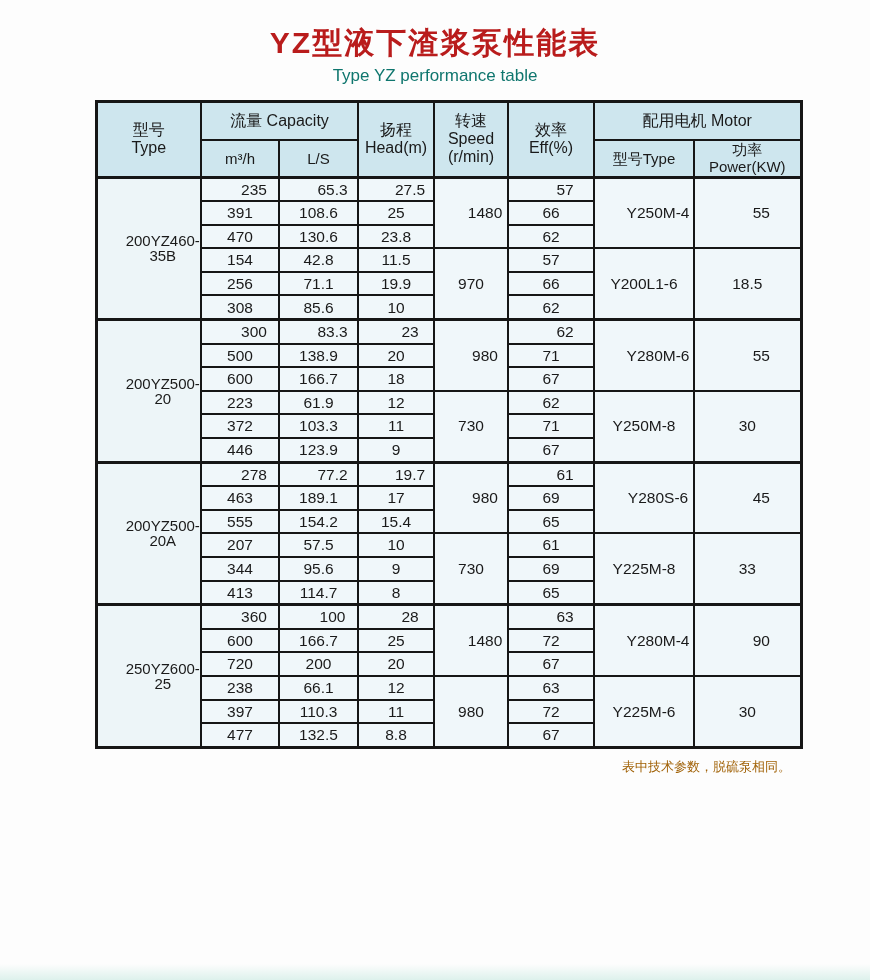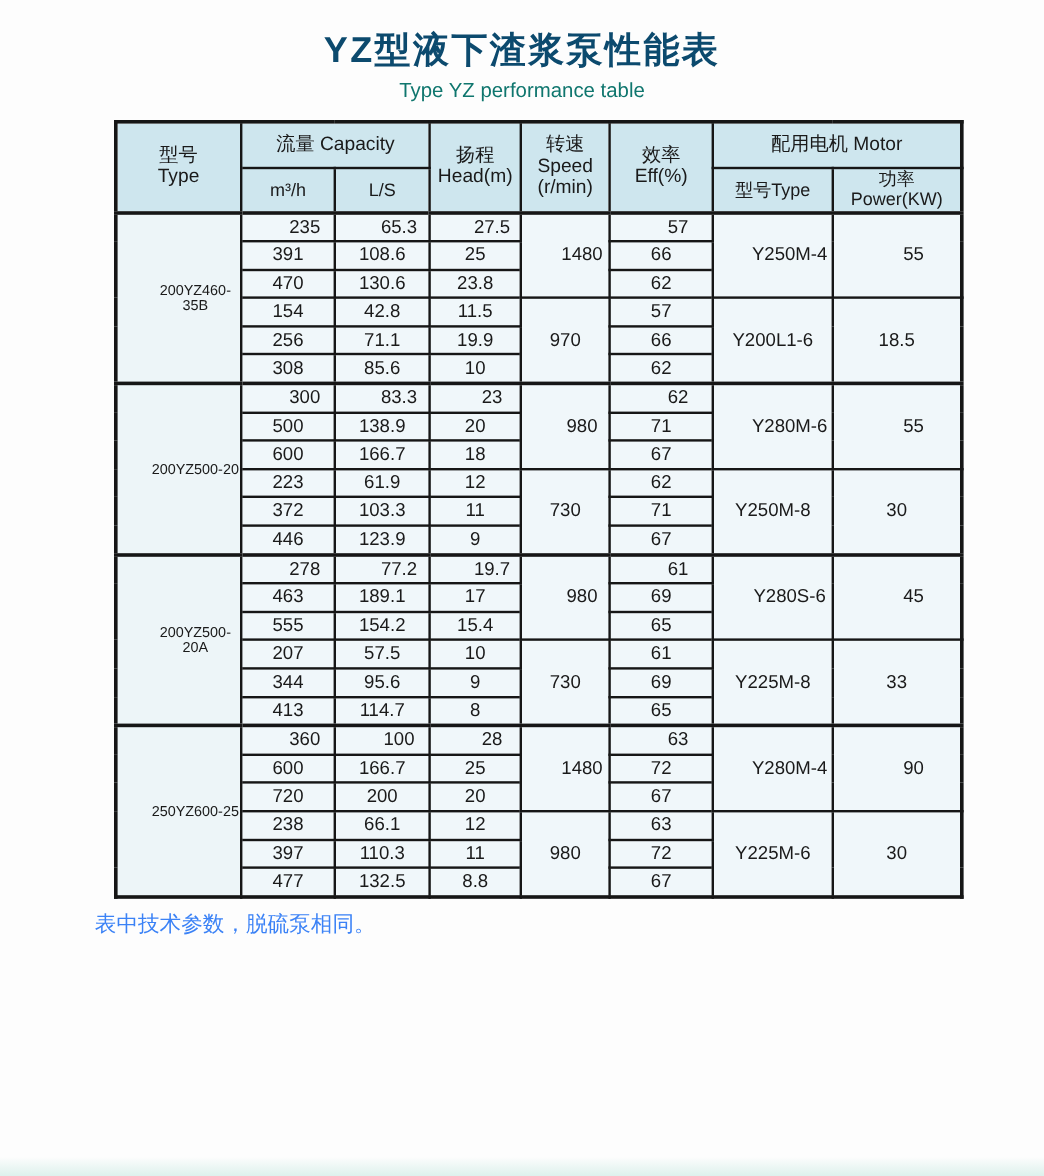--- a/index.html
+++ b/index.html
@@ -15,21 +15,21 @@
     color: #1a1a1a;
     overflow: hidden;
   }
   .page-header {
     padding-top: 26px;
     text-align: center;
   }
   .page-title {
     font-size: 30px;
     font-weight: bold;
-    color: #0c4a6e;
+    color: #b91c1c;
     letter-spacing: 2px;
     line-height: 1.1;
   }
   .page-subtitle {
     margin-top: 7px;
     font-size: 17px;
     color: #0f766e;
   }
   .table-wrap {
     width: 705px;
@@ -70,33 +70,33 @@
   table.perf th.span-both {
     border-bottom-width: 3px;
   }
   table.perf td {
     background: #f0f7fa;
     font-size: 15.5px;
     height: 21.6px;
     line-height: 1;
   }
   table.perf td.model-cell {
-    font-size: 12px;
+    font-size: 15px;
     background: #edf5f8;
   }
   table.perf tr.group-start td {
     border-top-width: 3px;
     padding-left: 28px;
   }
   .footnote {
     width: 712px;
     margin: 9px auto 0 auto;
-    font-size: 18px;
-    color: #3b82f6;
-    text-align: left;
+    font-size: 13px;
+    color: #a16207;
+    text-align: right;
   }
   .bottom-strip {
     position: absolute;
     left: 0;
     bottom: 0;
     width: 870px;
     height: 16px;
     background: linear-gradient(to bottom, rgba(223,242,238,0), #ddf1ec);
   }
 </style>

